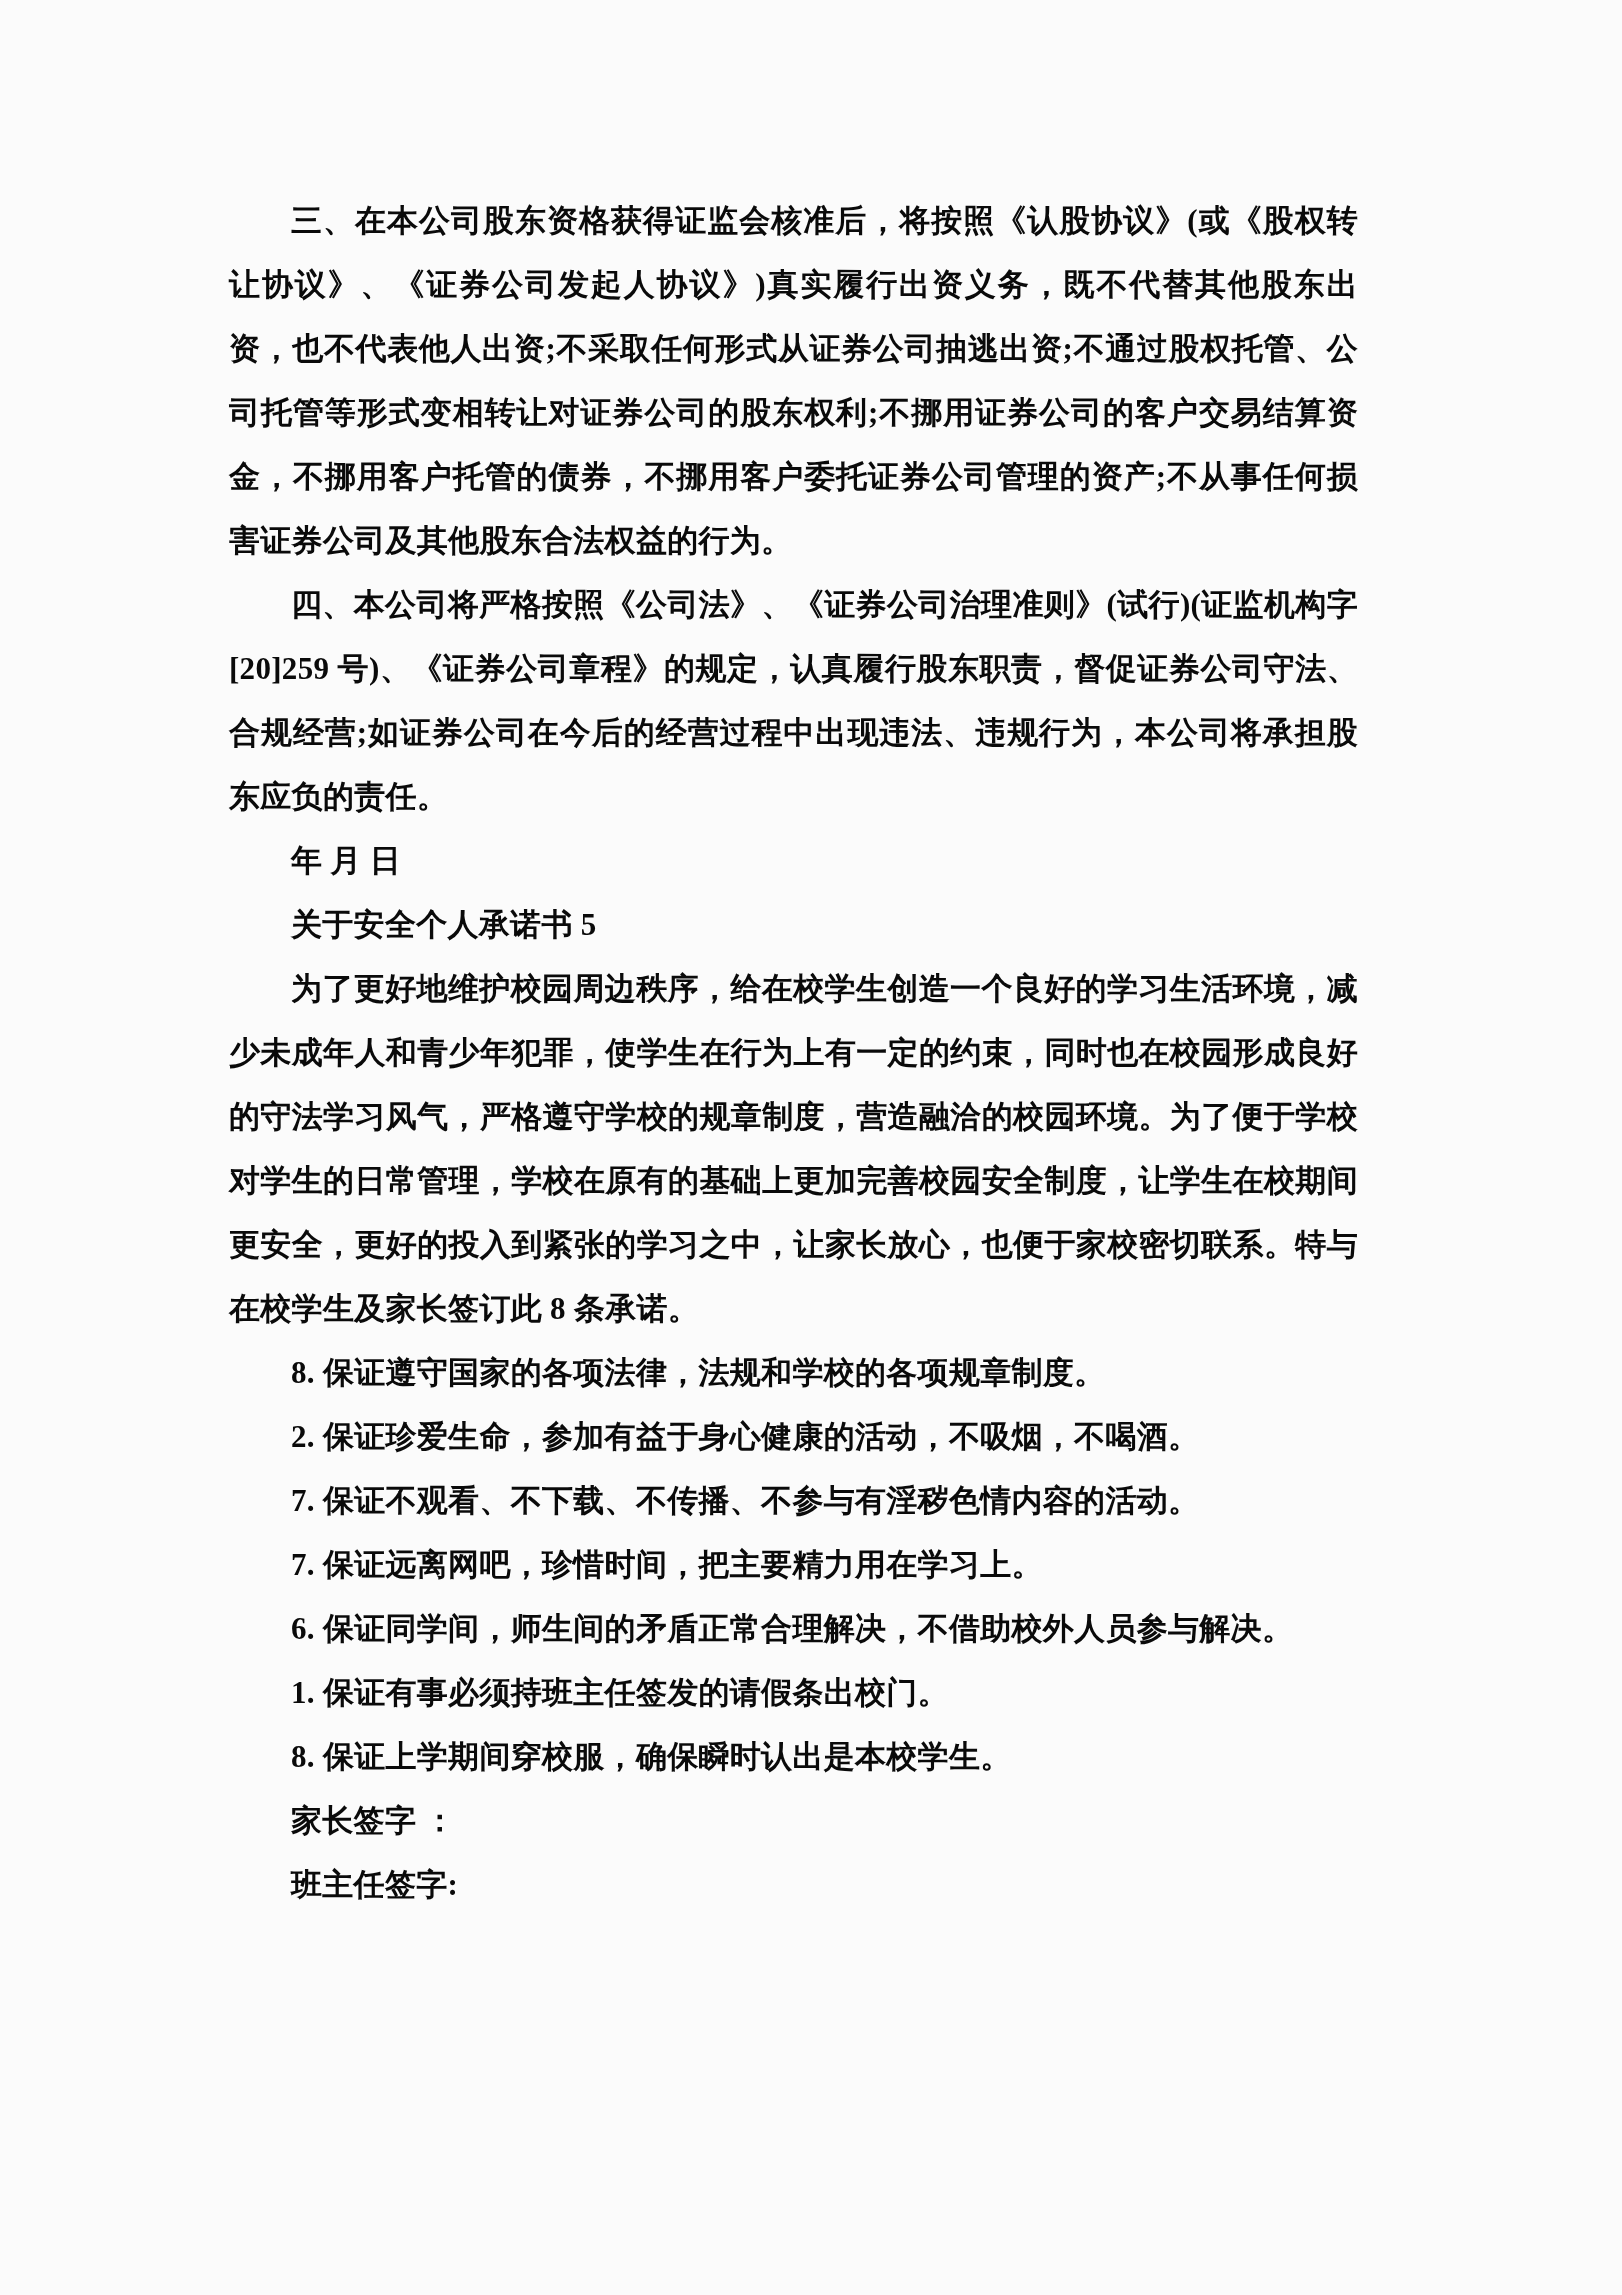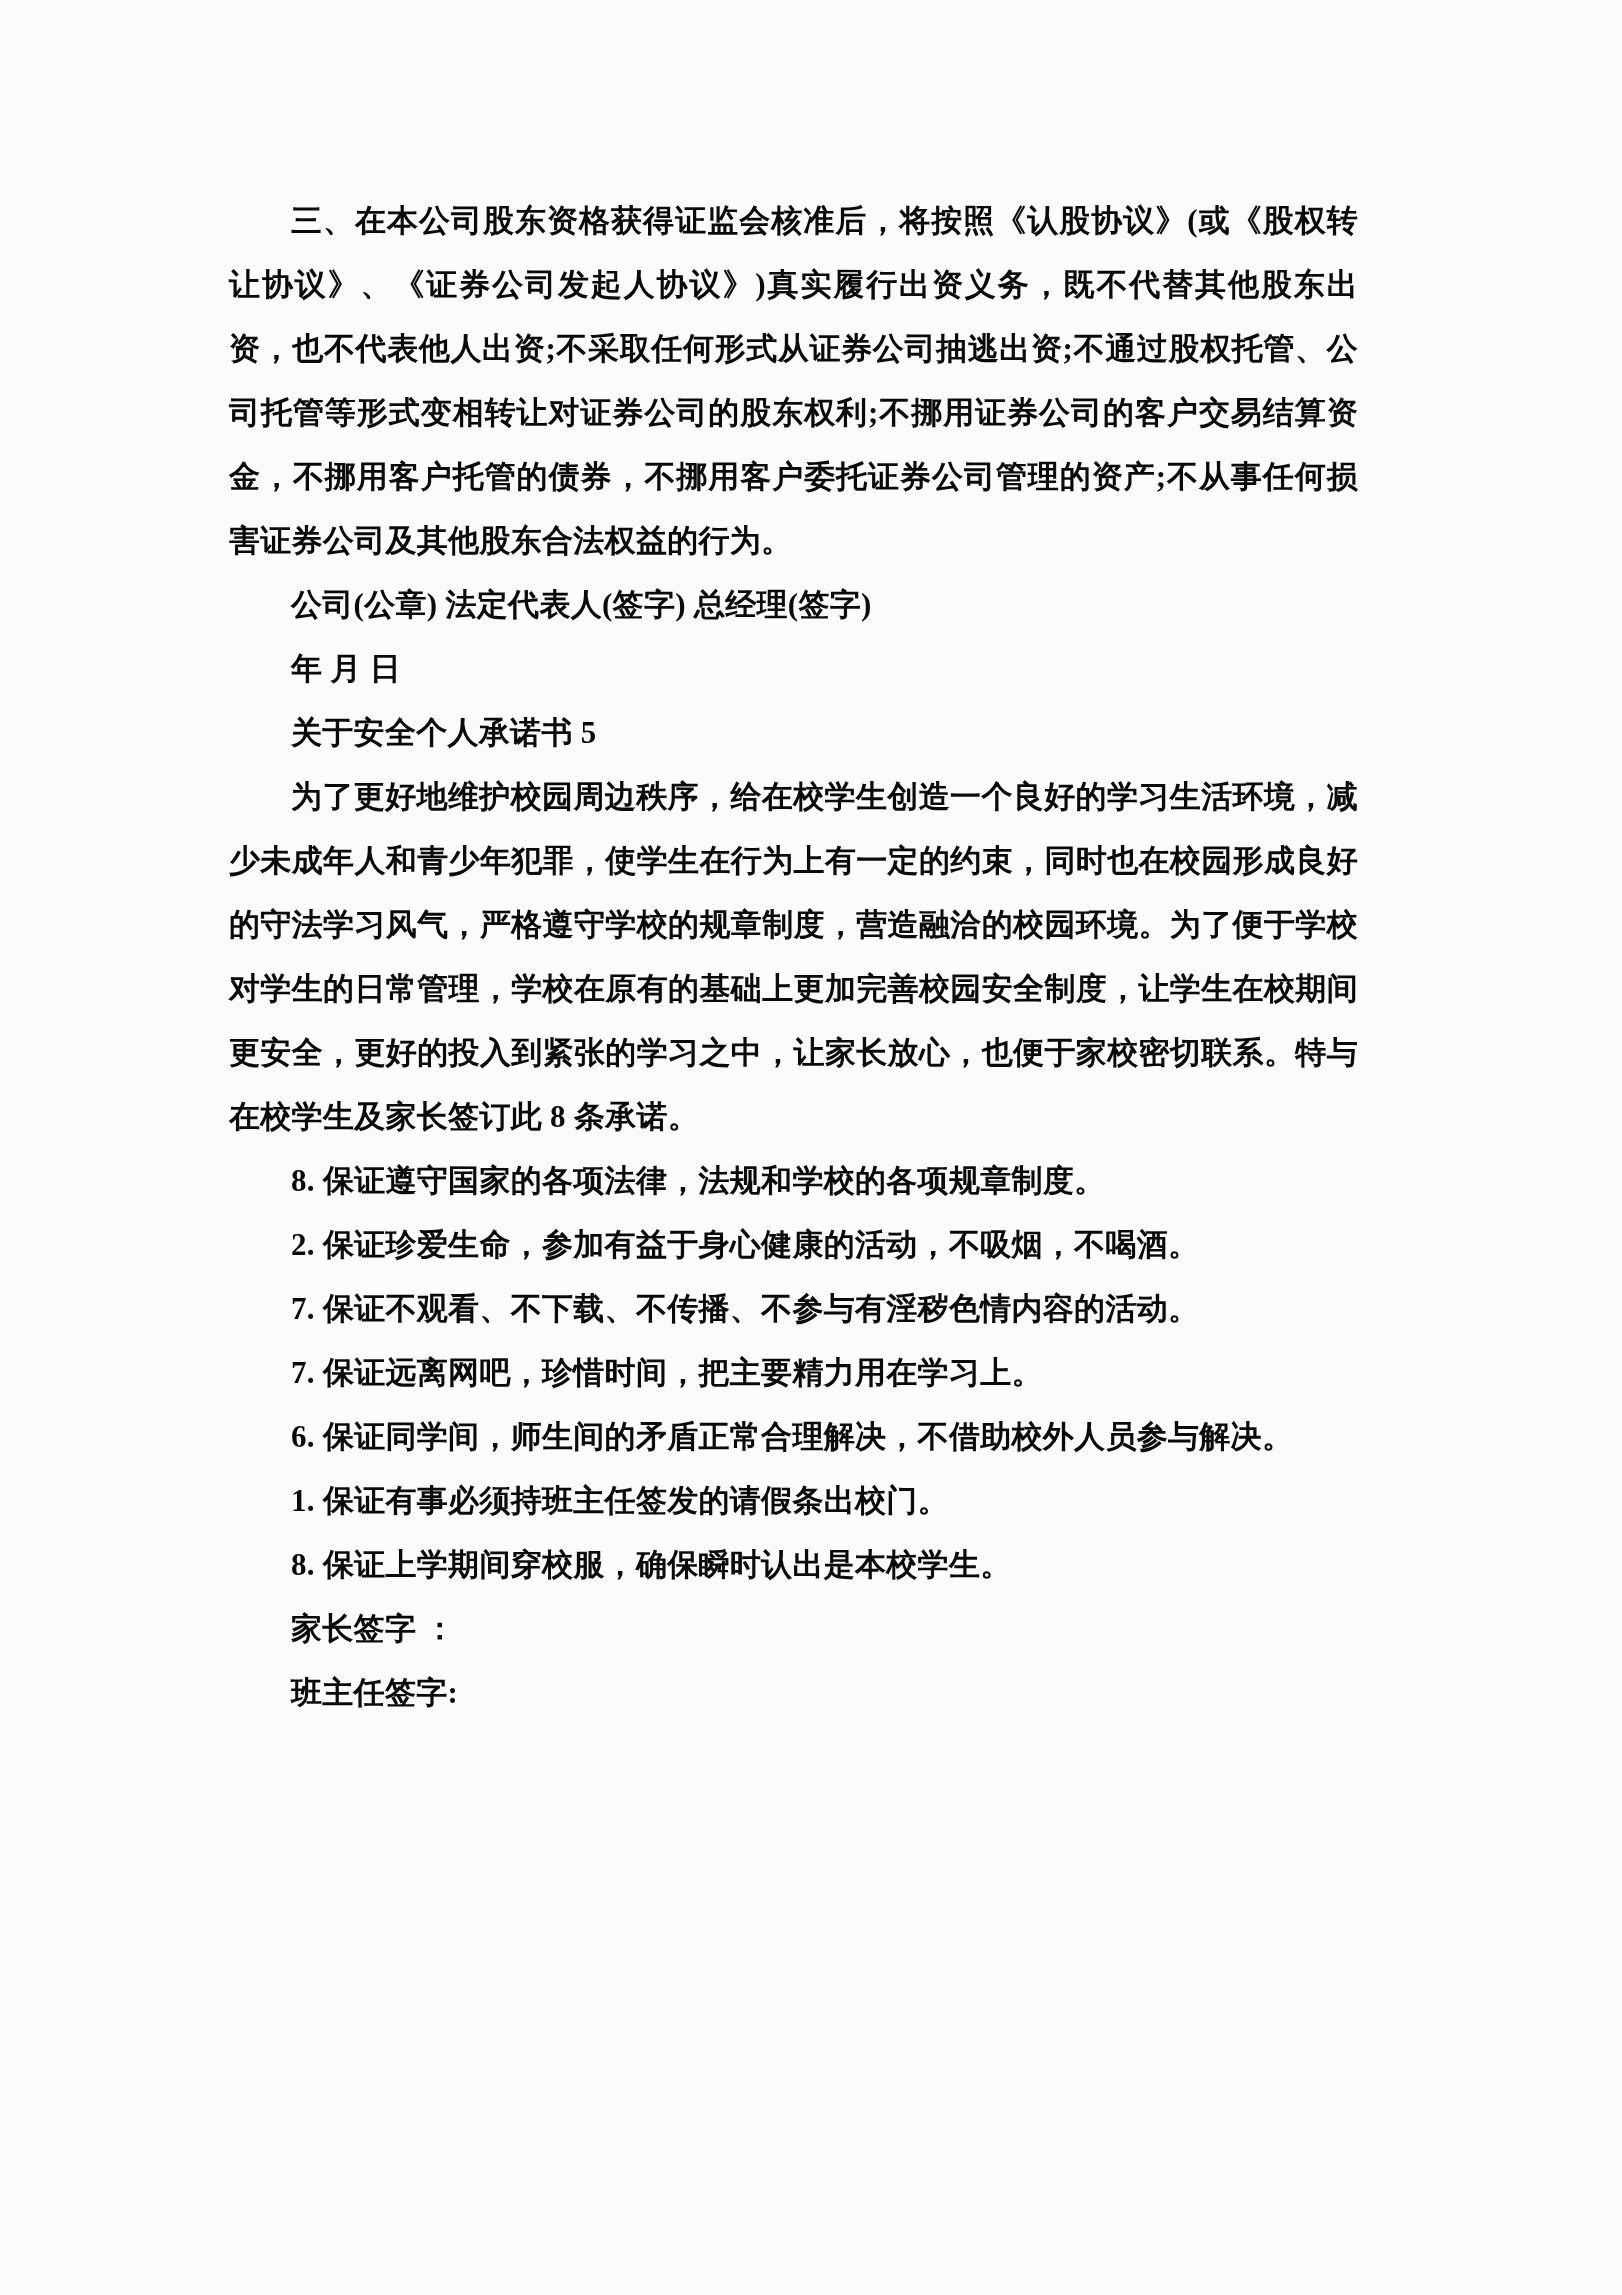--- a/index.html
+++ b/index.html
@@ -35,21 +35,21 @@
     word-break: break-all;
     letter-spacing: 0.3px;
   }
 </style>
 </head>
 <body>
 
 <div class="page">
   <div class="doc-body">
     <p>三、在本公司股东资格获得证监会核准后，将按照《认股协议》(或《股权转让协议》、《证券公司发起人协议》)真实履行出资义务，既不代替其他股东出资，也不代表他人出资;不采取任何形式从证券公司抽逃出资;不通过股权托管、公司托管等形式变相转让对证券公司的股东权利;不挪用证券公司的客户交易结算资金，不挪用客户托管的债券，不挪用客户委托证券公司管理的资产;不从事任何损害证券公司及其他股东合法权益的行为。</p>
-    <p>公司(公章) 法定代表人(签字) 总经理(签字)</p>
+    <p>四、本公司将严格按照《公司法》、《证券公司治理准则》(试行)(证监机构字[20]259 号)、《证券公司章程》的规定，认真履行股东职责，督促证券公司守法、合规经营;如证券公司在今后的经营过程中出现违法、违规行为，本公司将承担股东应负的责任。</p>
     <p>年 月 日</p>
     <p>关于安全个人承诺书 5</p>
     <p>为了更好地维护校园周边秩序，给在校学生创造一个良好的学习生活环境，减少未成年人和青少年犯罪，使学生在行为上有一定的约束，同时也在校园形成良好的守法学习风气，严格遵守学校的规章制度，营造融洽的校园环境。为了便于学校对学生的日常管理，学校在原有的基础上更加完善校园安全制度，让学生在校期间更安全，更好的投入到紧张的学习之中，让家长放心，也便于家校密切联系。特与在校学生及家长签订此 8 条承诺。</p>
     <p>8. 保证遵守国家的各项法律，法规和学校的各项规章制度。</p>
     <p>2. 保证珍爱生命，参加有益于身心健康的活动，不吸烟，不喝酒。</p>
     <p>7. 保证不观看、不下载、不传播、不参与有淫秽色情内容的活动。</p>
     <p>7. 保证远离网吧，珍惜时间，把主要精力用在学习上。</p>
     <p>6. 保证同学间，师生间的矛盾正常合理解决，不借助校外人员参与解决。</p>
     <p>1. 保证有事必须持班主任签发的请假条出校门。</p>
     <p>8. 保证上学期间穿校服，确保瞬时认出是本校学生。</p>

